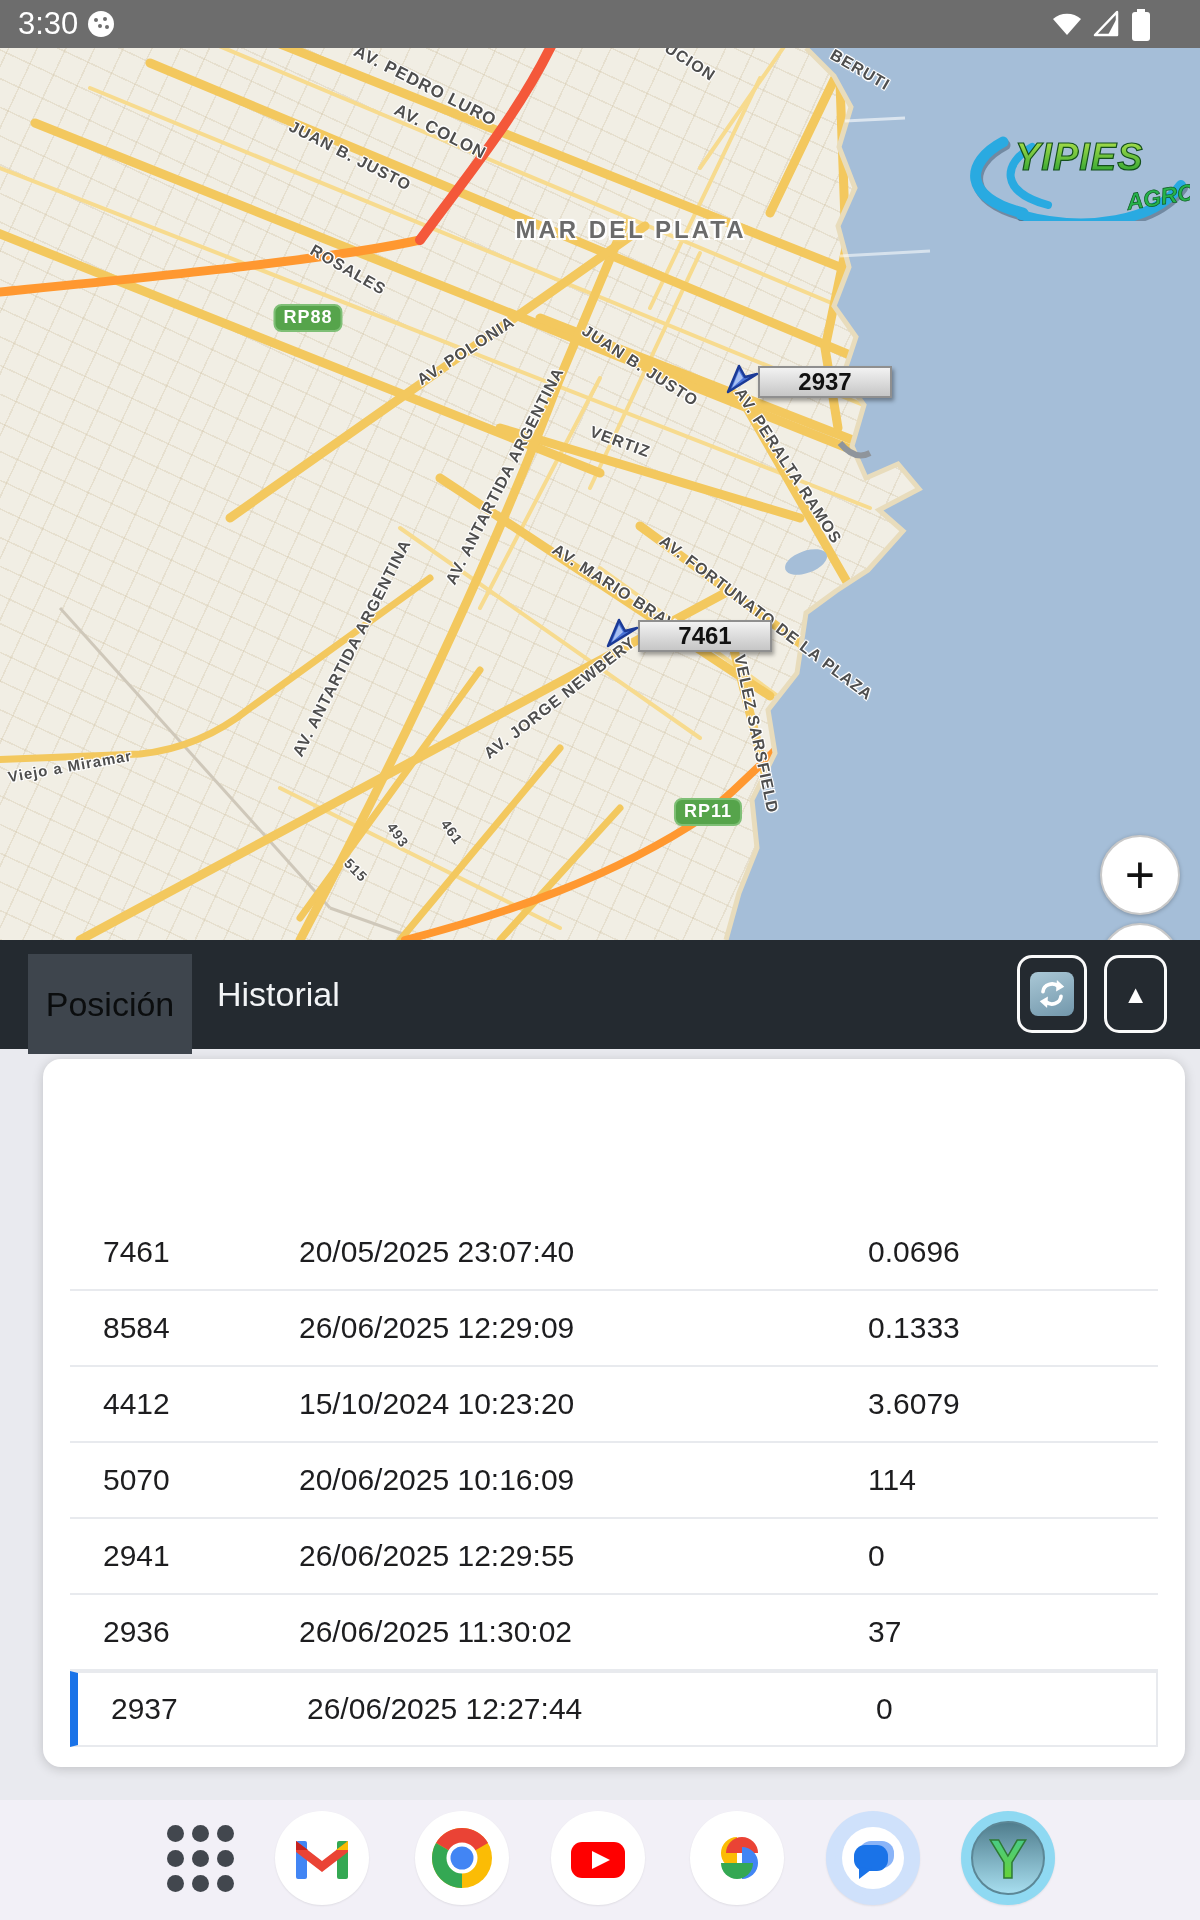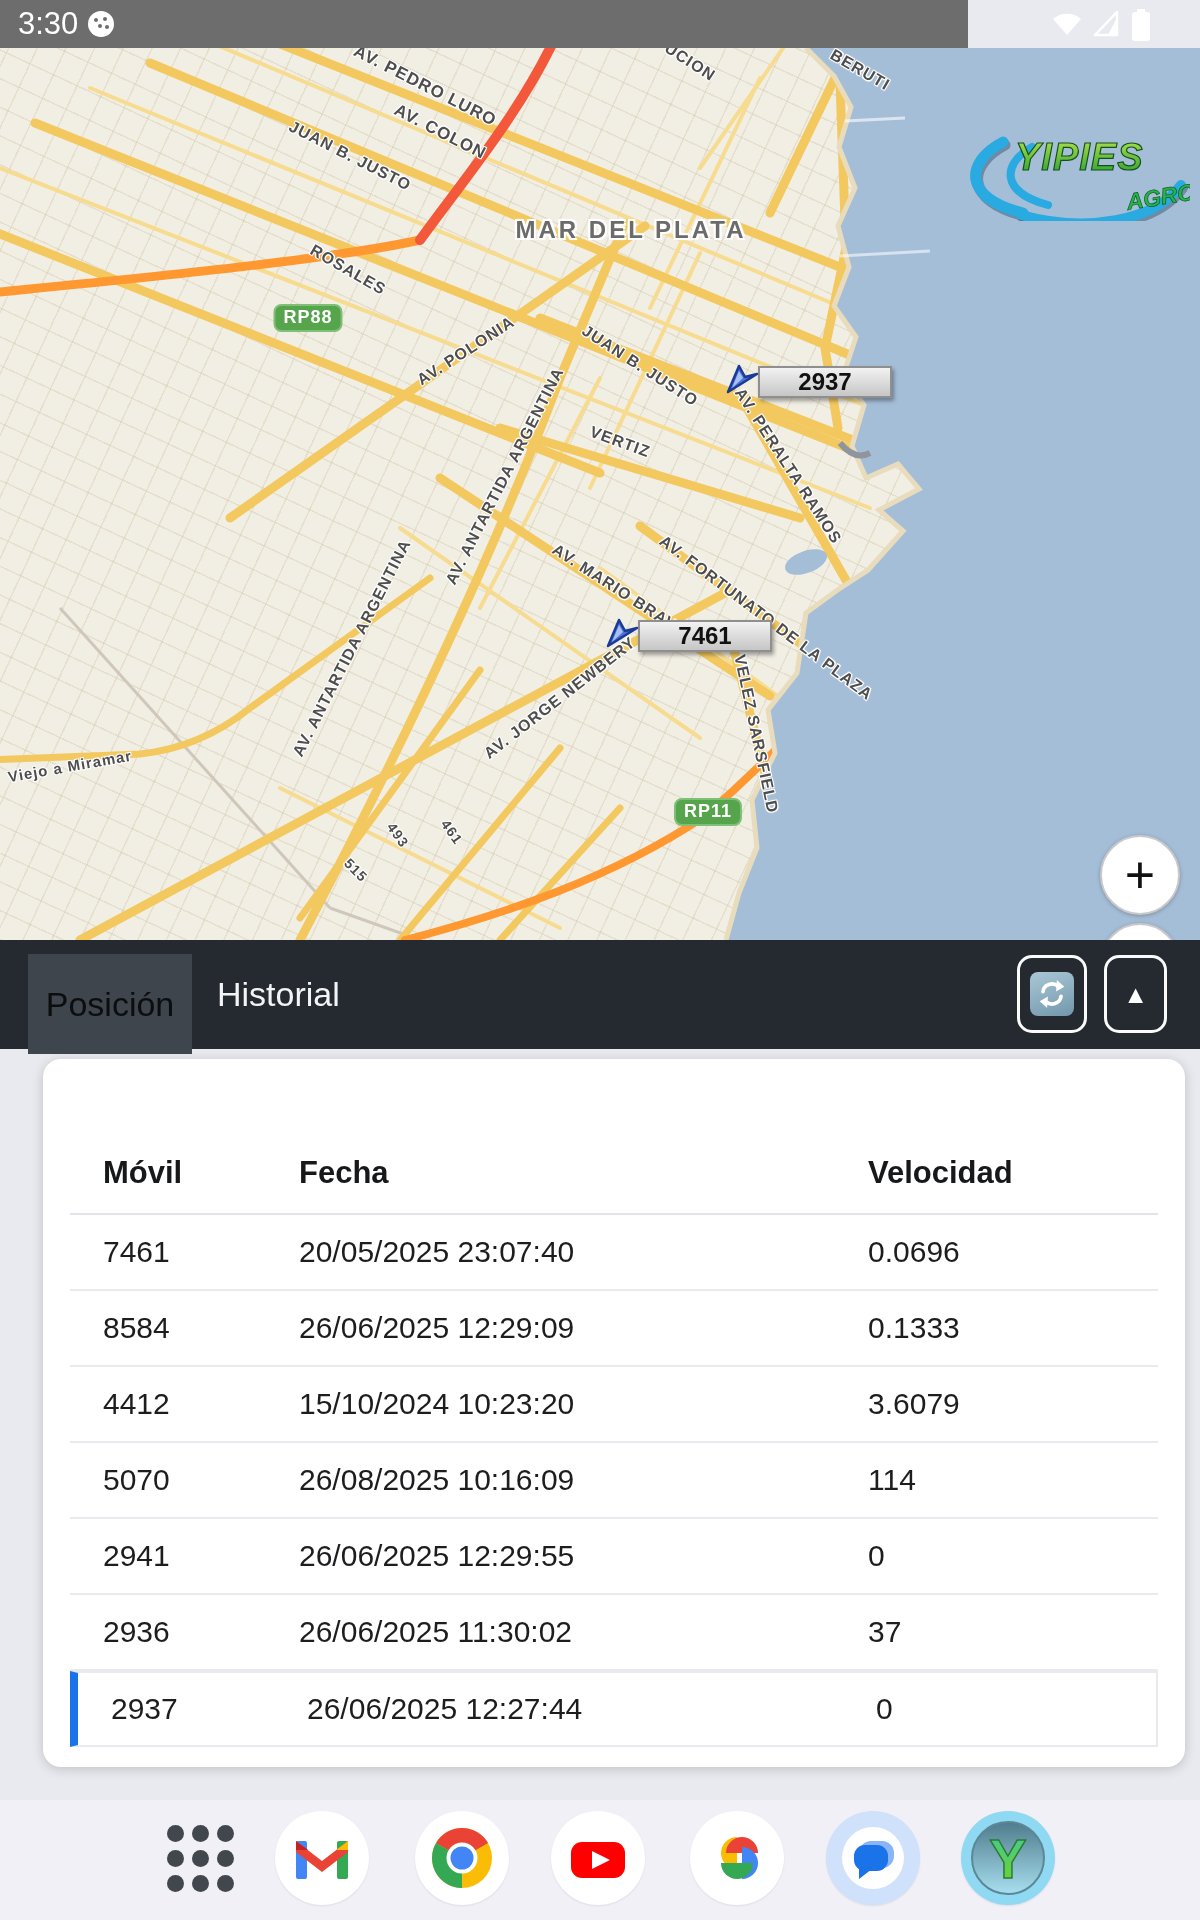--- a/index.html
+++ b/index.html
@@ -1,20 +1,20 @@
 <!DOCTYPE html>
 <html><head>
 <meta charset="utf-8">
 <style>
   html,body{margin:0;padding:0;}
   body{width:1200px;height:1920px;position:relative;overflow:hidden;
        font-family:"Liberation Sans","DejaVu Sans",sans-serif;background:#e9eaef;}
 
   
-  #statusbar{position:absolute;left:0;top:0;width:968px;height:48px;background:#6d6d6d;z-index:60;}
+  #statusbar{position:absolute;left:0;top:0;width:1200px;height:48px;background:#6d6d6d;z-index:60;}
   #status-time{position:absolute;left:18px;top:6px;color:#fff;font-size:31px;}
   #notif-icon{position:absolute;left:88px;top:11px;width:26px;height:26px;border-radius:50%;background:#fff;}
   #notif-icon i{position:absolute;width:4px;height:4px;border-radius:50%;background:#6d6d6d;}
   #notif-icon i:nth-child(1){left:6px;top:7px}#notif-icon i:nth-child(2){left:15px;top:6px}
   #notif-icon i:nth-child(3){left:10px;top:13px}#notif-icon i:nth-child(4){left:17px;top:14px}
   .sb-icon{position:absolute;top:9px;}
 
   
   #map{position:absolute;left:0;top:48px;width:1200px;height:892px;overflow:hidden;
        background:
@@ -249,44 +249,39 @@
         <path d="M16,39 L7,31 L17,25 Z" fill="#fff"></path>
       </svg>
     </div>
   </div>
   <div id="btn-collapse" class="bar-btn">
     <span>▲</span>
   </div>
 </div>
 
 <div id="card">
-  <div id="thead">
-    <span class="h-movil">Móvil</span>
-    <span class="h-fecha">Fecha</span>
-    <span class="h-velocidad">Velocidad</span>
-  </div>
   <div id="table-body">
       <div class="trow">
         <span class="c-movil">7461</span>
         <span class="c-fecha">20/05/2025 23:07:40</span>
         <span class="c-velocidad">0.0696</span>
       </div>
       <div class="trow">
         <span class="c-movil">8584</span>
         <span class="c-fecha">26/06/2025 12:29:09</span>
         <span class="c-velocidad">0.1333</span>
       </div>
       <div class="trow">
         <span class="c-movil">4412</span>
         <span class="c-fecha">15/10/2024 10:23:20</span>
         <span class="c-velocidad">3.6079</span>
       </div>
       <div class="trow">
         <span class="c-movil">5070</span>
-        <span class="c-fecha">26/08/2025 10:16:09</span>
+        <span class="c-fecha">20/06/2025 10:16:09</span>
         <span class="c-velocidad">114</span>
       </div>
       <div class="trow">
         <span class="c-movil">2941</span>
         <span class="c-fecha">26/06/2025 12:29:55</span>
         <span class="c-velocidad">0</span>
       </div>
       <div class="trow">
         <span class="c-movil">2936</span>
         <span class="c-fecha">26/06/2025 11:30:02</span>

